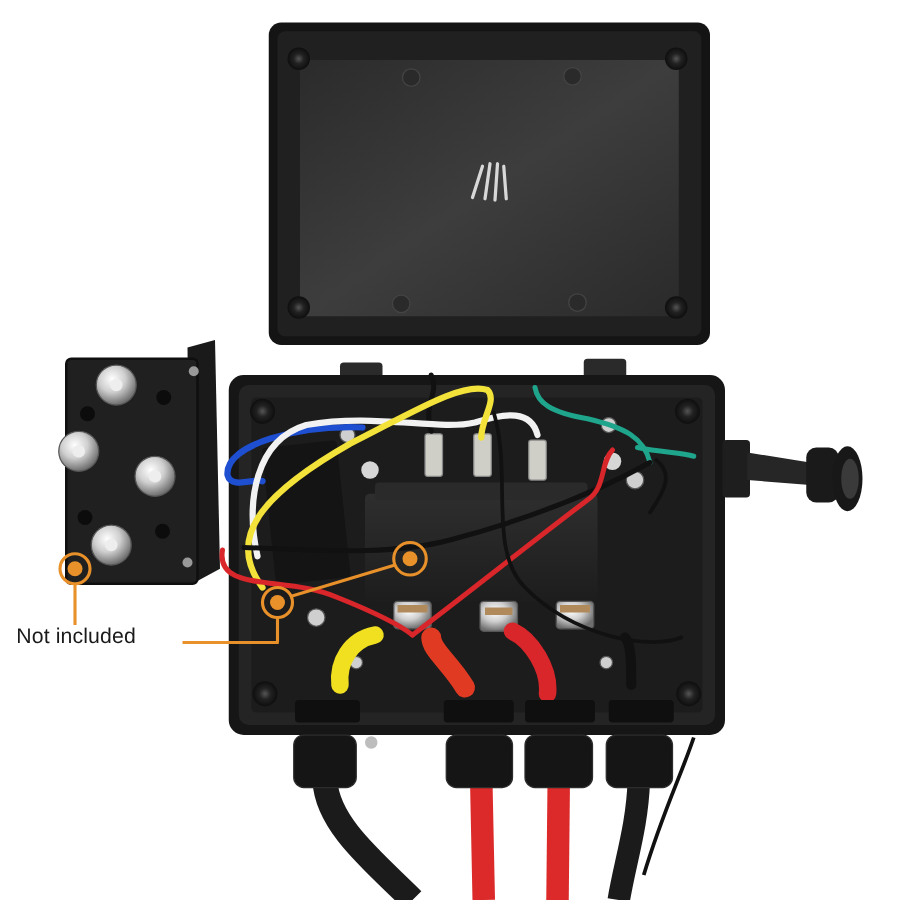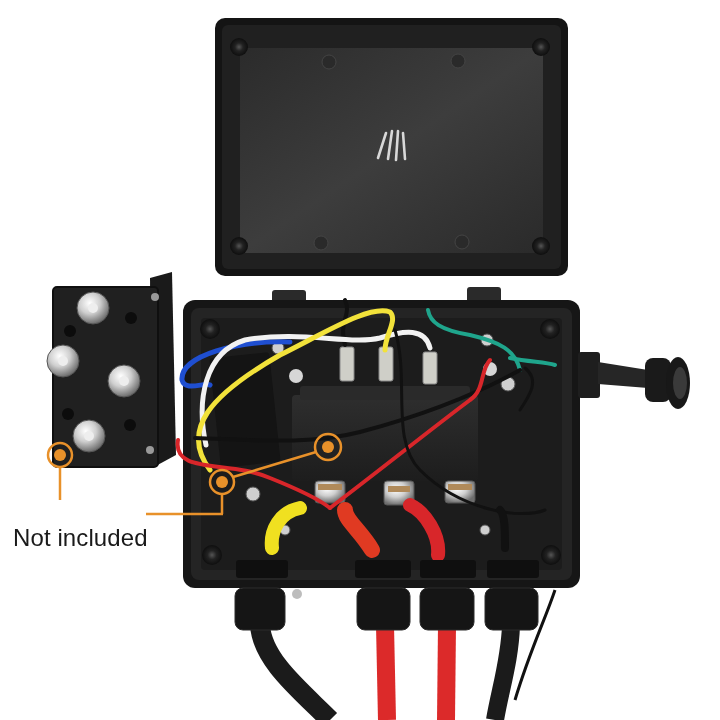--- a/index.html
+++ b/index.html
@@ -1,21 +1,21 @@
 <!DOCTYPE html>
 <html><head>
 <meta charset="utf-8">
 <style>
   html, body { margin: 0; padding: 0; background: #ffffff; }
   body { width: 720px; height: 720px; position: relative; overflow: hidden; font-family: "Liberation Sans", sans-serif; }
   #scene { position: absolute; left: 0; top: 0; width: 720px; height: 720px; }
   .callout-label {
     position: absolute; left: 13px; top: 499px;
-    font-family: "Liberation Sans", sans-serif; font-size: 24px; color: #1a1a1a;
-    letter-spacing: 0.1px; white-space: nowrap; margin-top: 25px;
+    font-family: "Liberation Sans", sans-serif; font-size: 17px; color: #1a1a1a;
+    letter-spacing: 0.1px; white-space: nowrap;
   }
 </style>
 </head>
 <body>
 
 <svg id="scene" viewBox="0 0 720 720" xmlns="http://www.w3.org/2000/svg">
   <defs>
     <radialGradient id="stud" cx="40%" cy="35%" r="65%">
       <stop offset="0" stop-color="#ffffff"></stop>
       <stop offset="0.5" stop-color="#cfcfcf"></stop>

